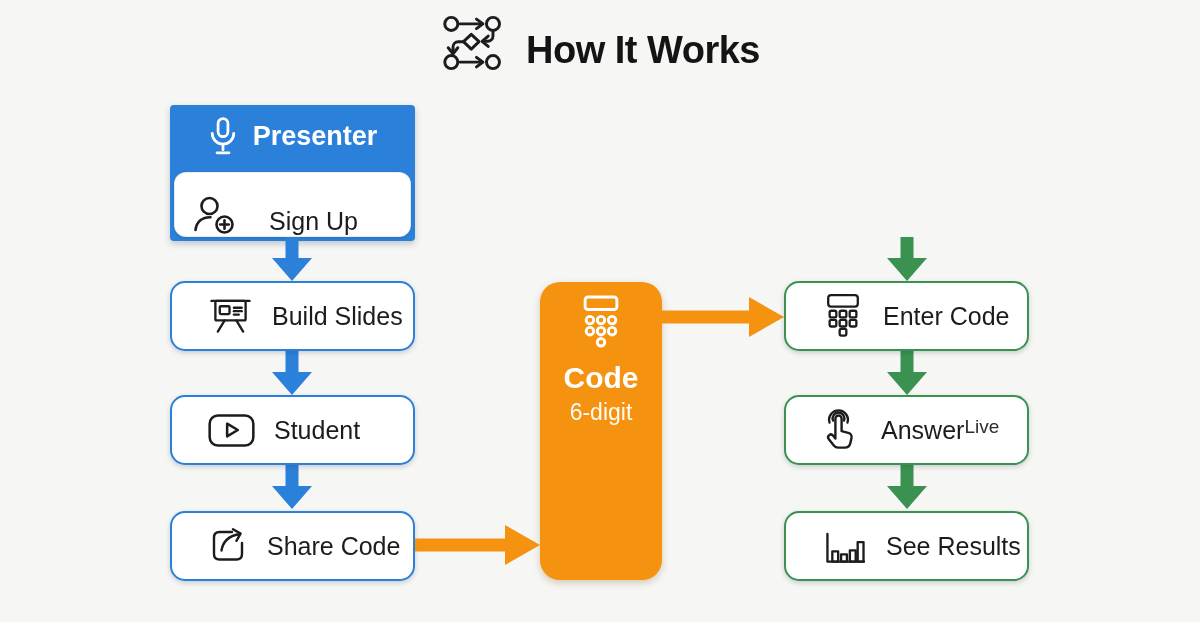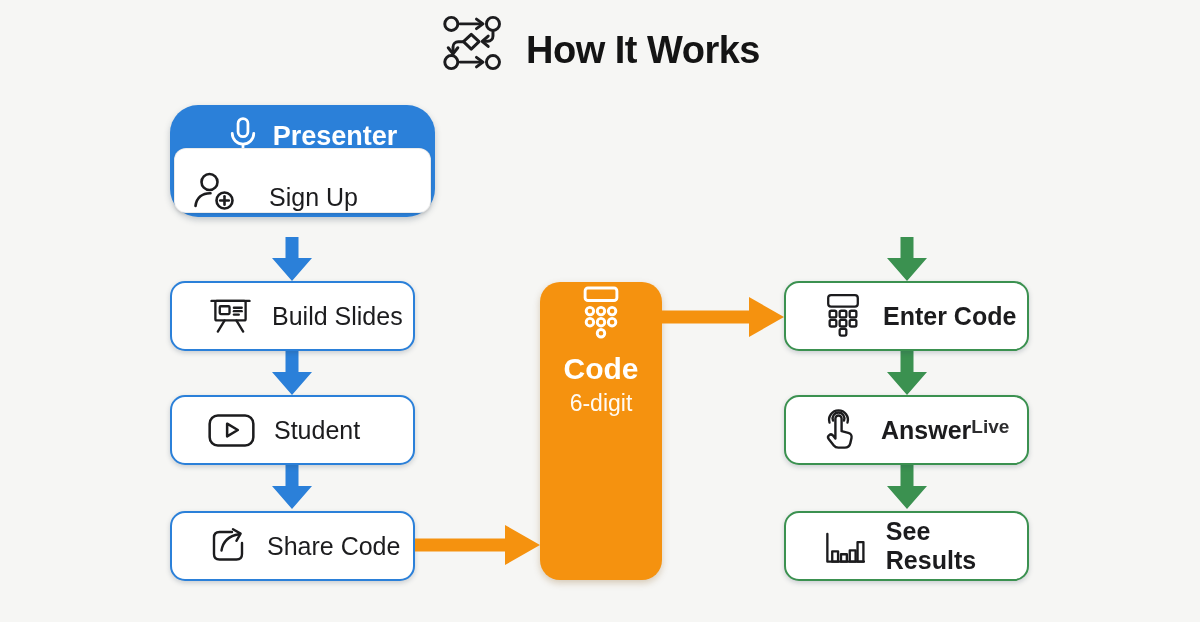--- a/index.html
+++ b/index.html
@@ -15,23 +15,22 @@
   .title-row{
     position:absolute;left:0;right:0;top:14px;
     display:flex;justify-content:center;align-items:flex-end;gap:20px;
   }
   .title-row svg{flex:0 0 auto;}
   .page-title{
     font-size:38px;font-weight:800;letter-spacing:-.5px;color:#141414;
   }
   
   .hcard{
-    position:absolute;top:105px;height:112px;border-radius:28px;
+    position:absolute;top:105px;height:136px;border-radius:4px;
     box-shadow:0 3px 6px rgba(40,60,80,.25);
-    padding-left:20px;
   }
   .hcard.blue{left:170px;width:245px;background:var(--blue,#2b80d9);}
   .hcard.green{left:784px;width:246px;background:var(--green,#3b9150);}
   .card-head{
     height:62px;display:flex;align-items:center;justify-content:center;gap:15px;
     color:#fff;
   }
   .card-head .hlabel{font-size:27px;font-weight:700;}
   .card-inner{
     position:absolute;left:4px;right:4px;bottom:4px;height:65px;
@@ -39,30 +38,30 @@
     box-shadow:0 1px 3px rgba(0,0,0,.12);
     display:flex;align-items:flex-end;gap:30px;padding-left:18px;box-sizing:border-box;
   }
   
   .step{
     position:absolute;width:245px;height:70px;background:#fff;border-radius:15px;
     display:flex;align-items:center;gap:19px;padding-left:36px;box-sizing:border-box;
     box-shadow:0 2px 5px rgba(40,60,80,.22);
   }
   .step.blue{border:2.5px solid var(--blue,#2b80d9);left:170px;}
-  .step.green{border:2.5px solid var(--green,#3b9150);left:784px;font-weight:bold;}
+  .step.green{border:2.5px solid var(--green,#3b9150);left:784px;}
   .step-label{font-size:25px;color:#1c1c1e;}
   .two-line{display:flex;flex-direction:row;line-height:1.12;}
   .two-line .sub{font-size:19px;color:#2d2d2f;}
   
   .code-panel{
     position:absolute;left:540px;top:282px;width:122px;height:298px;
     background:var(--orange,#f5920f);border-radius:20px;
     box-shadow:0 3px 7px rgba(120,70,0,.25);
-    display:flex;flex-direction:column;align-items:center;padding-top:4px;box-sizing:border-box;
+    display:flex;flex-direction:column;align-items:center;padding-top:13px;box-sizing:border-box;
     color:#fff;
   }
   .code-title{font-size:30px;font-weight:700;margin-top:10px;}
   .code-sub{font-size:23px;margin-top:4px;color:rgba(255,255,255,.96);}
   
   .ar{position:absolute;}
   .blue-ar{color:var(--blue,#2b80d9);}
   .green-ar{color:var(--green,#3b9150);}
   .orange-ar{color:var(--orange,#f5920f);}
   

